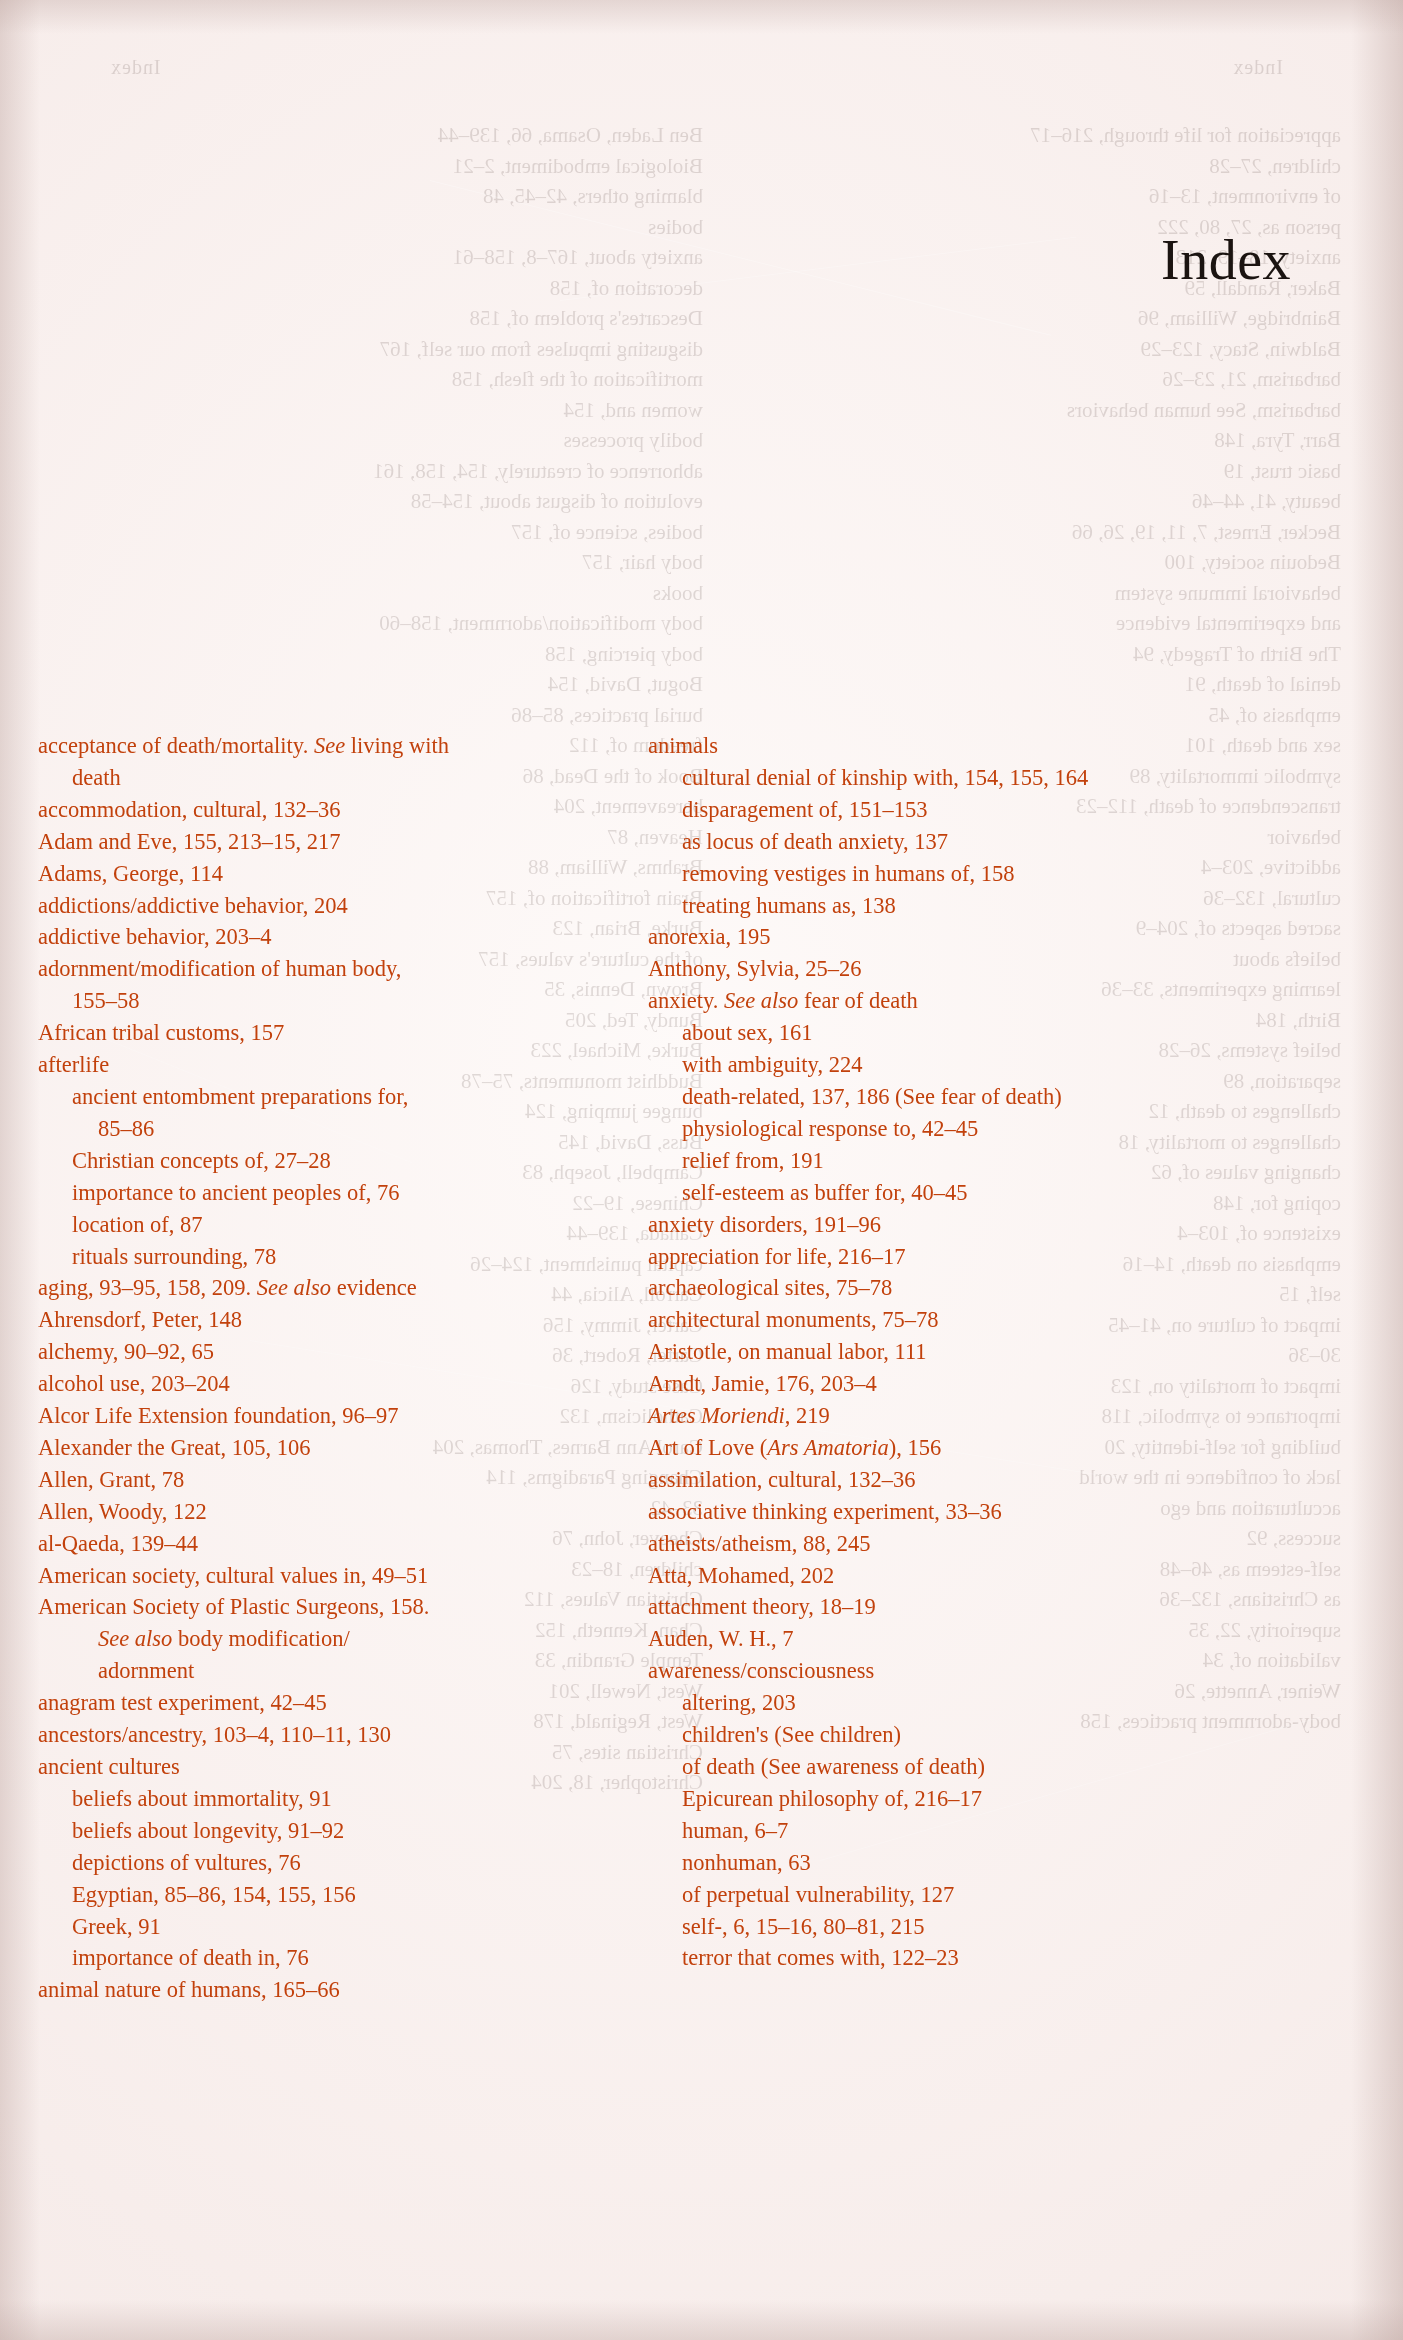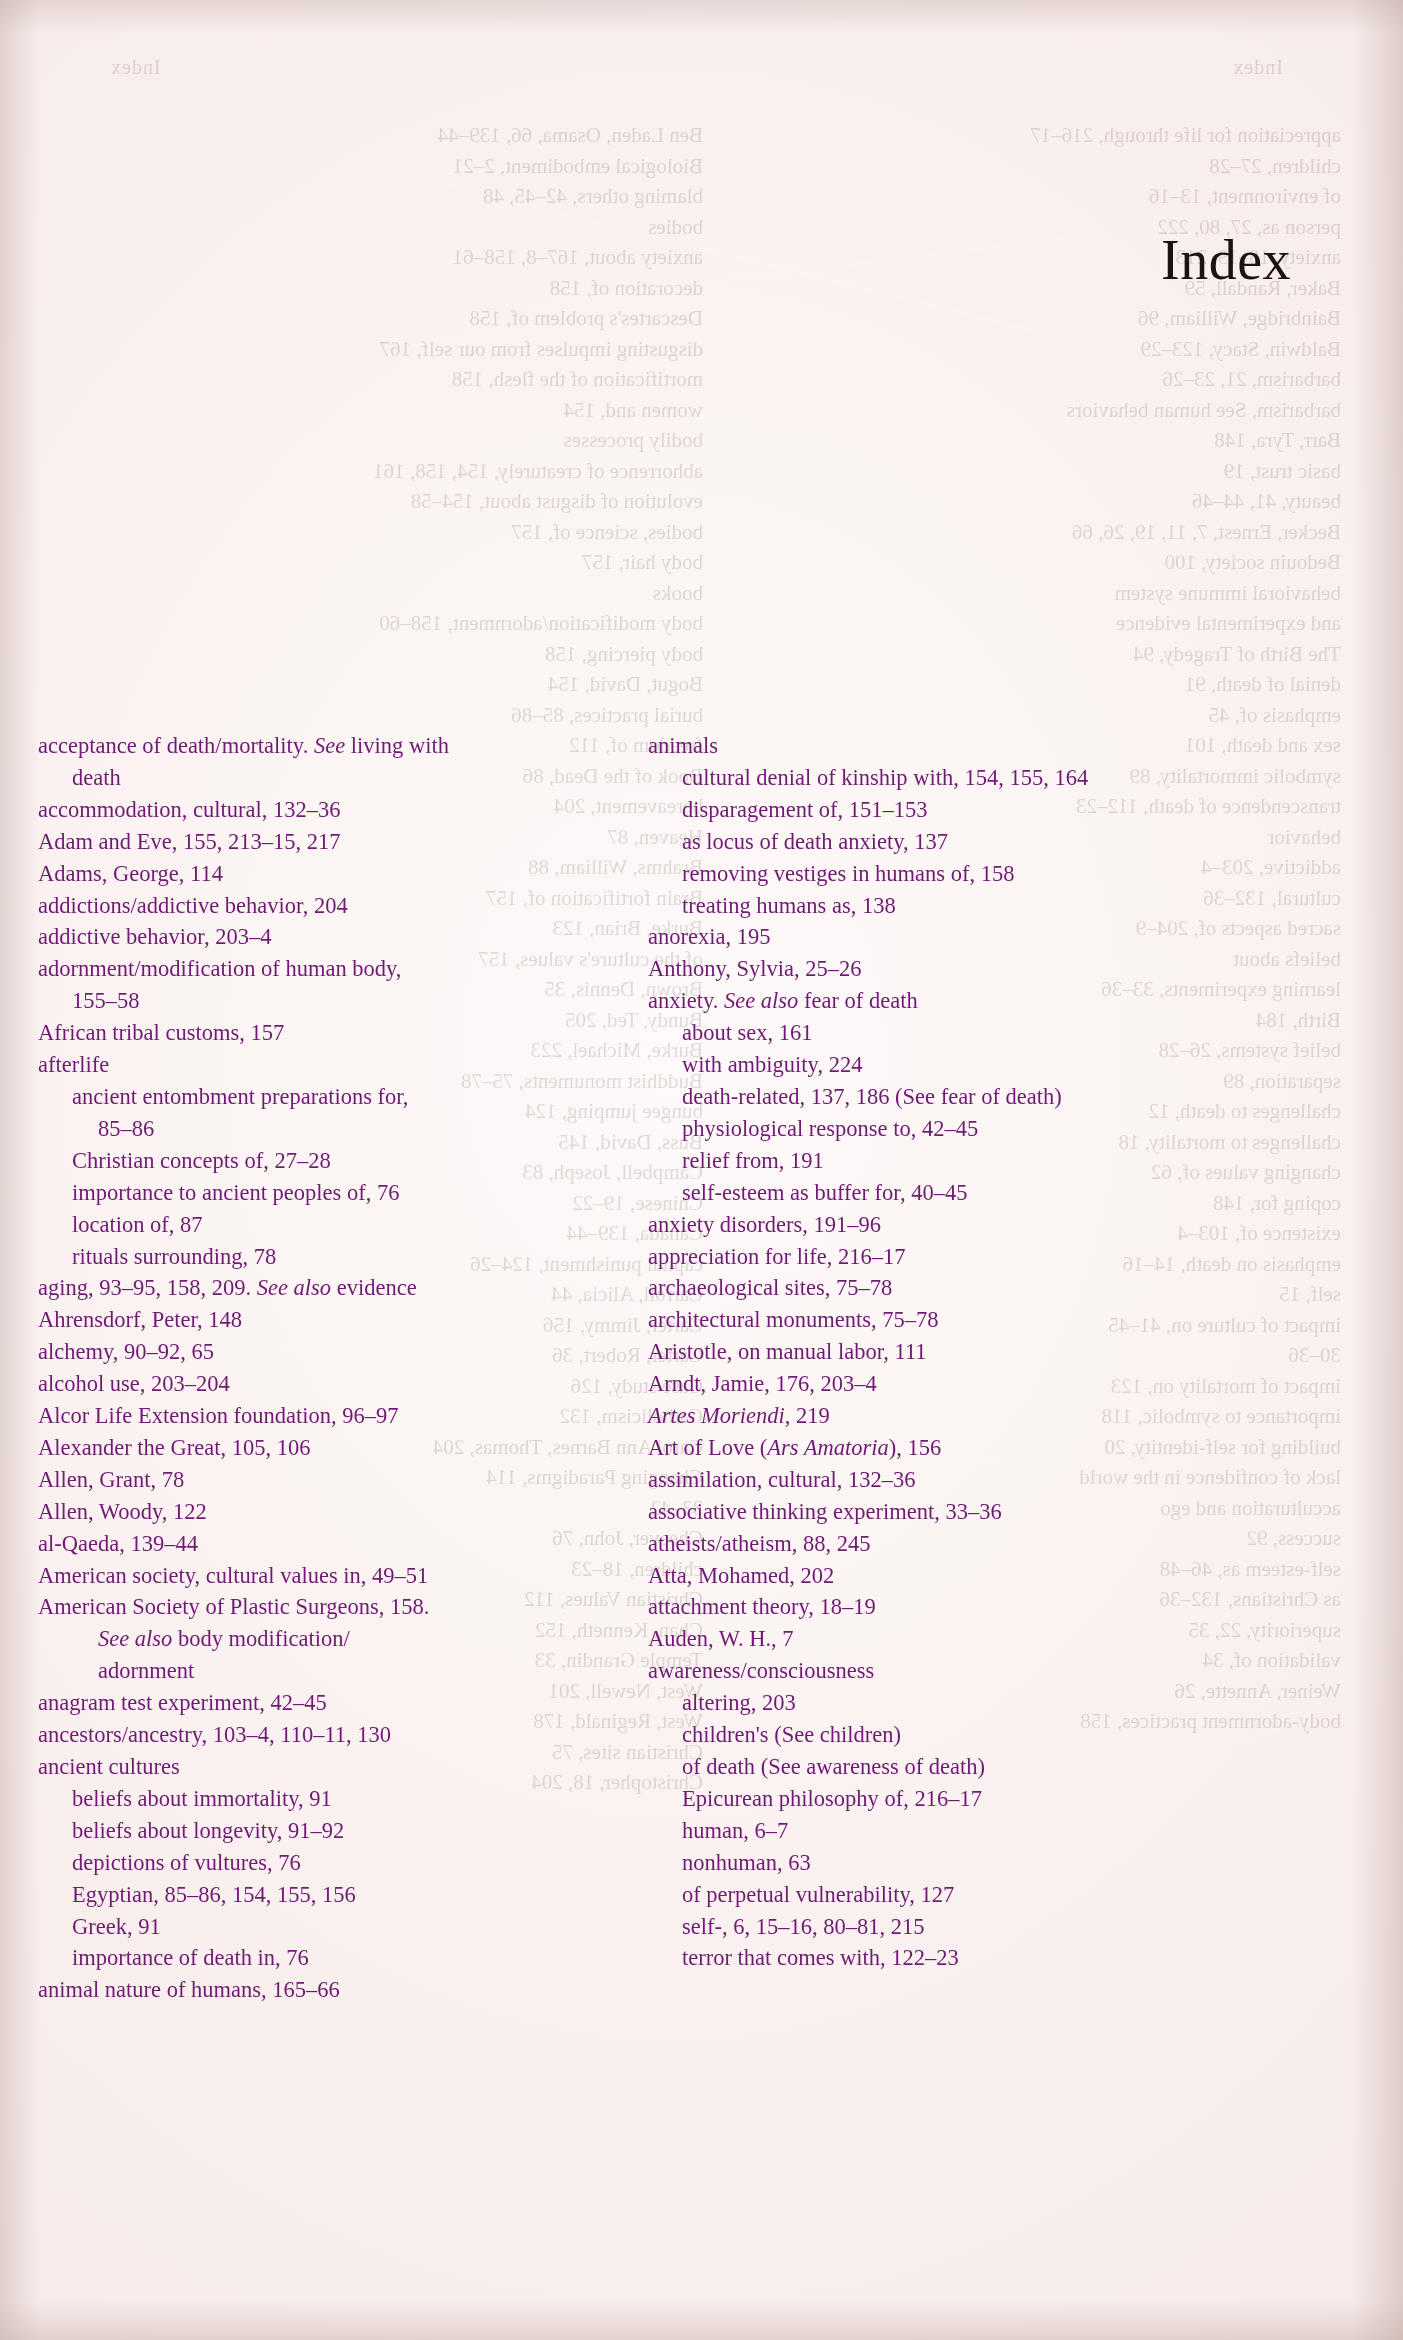--- a/index.html
+++ b/index.html
@@ -110,21 +110,21 @@
   .columns {
     position: absolute;
     left: 0;
     top: 730px;
     width: 1403px;
     display: flex;
   }
   .col {
     font-size: 22.5px;
     line-height: 31.9px;
-    color: #701a75;
+    color: #c2410c;
   }
   .col-left {
     margin-left: 38px;
     width: 600px;
   }
   .col-right {
     margin-left: 10px;
     width: 620px;
   }
 

